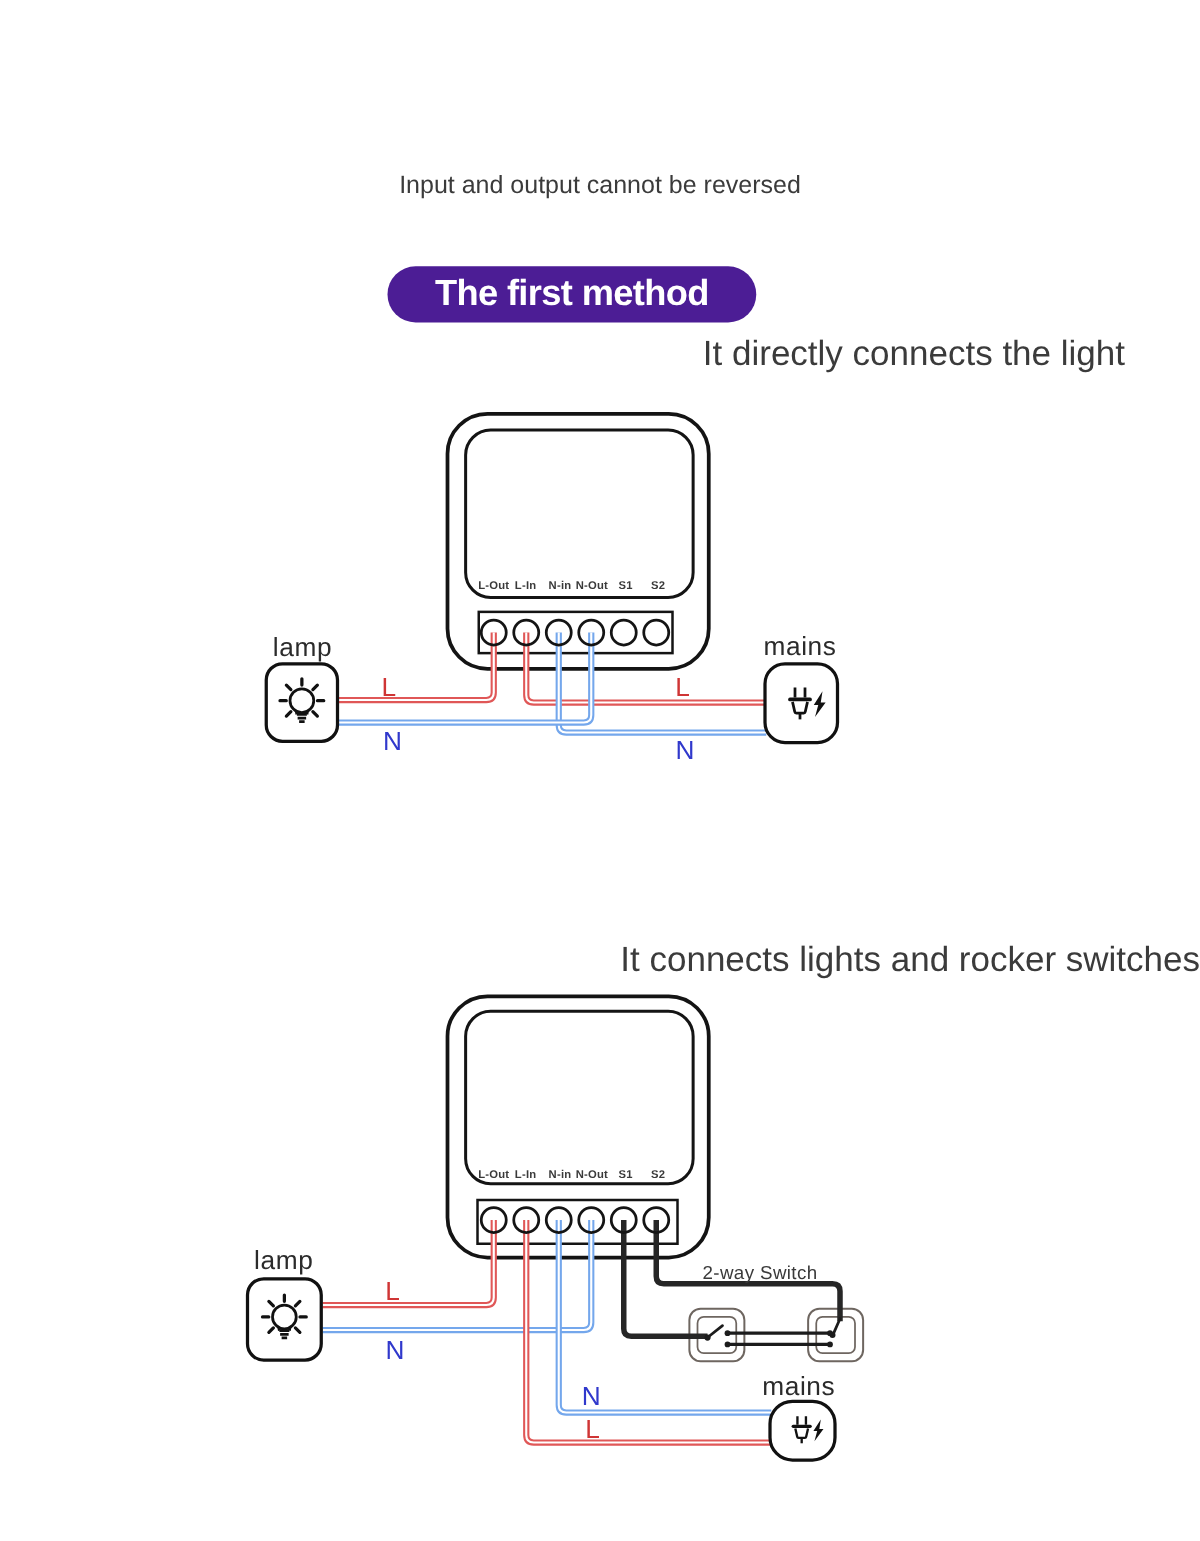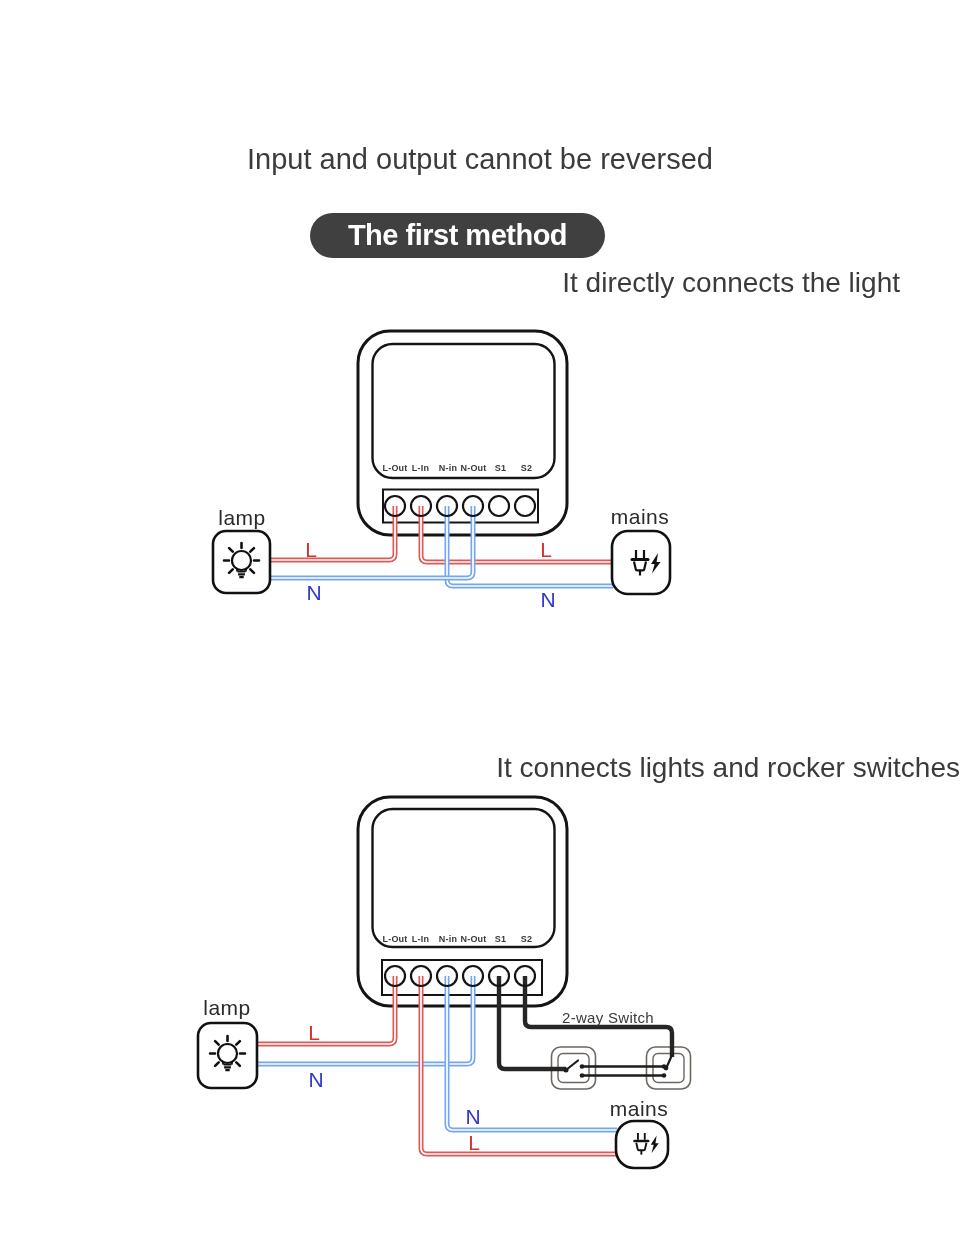--- a/index.html
+++ b/index.html
@@ -1,27 +1,27 @@
 <!DOCTYPE html>
 <html><head>
 <meta charset="utf-8">
 <style>
   html,body{margin:0;padding:0;background:#ffffff;}
   .page{position:relative;width:960px;height:1233px;background:#fff;overflow:hidden;
         font-family:"Liberation Sans",sans-serif;}
   .abs{position:absolute;}
   .title{top:46px;left:0;width:960px;text-align:center;font-size:56px;line-height:64px;
          font-weight:bold;color:#111;letter-spacing:-1px;white-space:pre;}
-  .subtitle{top:139px;left:0;width:960px;text-align:center;font-size:29px;line-height:40px;
+  .subtitle{top:128px;left:0;width:960px;text-align:center;font-size:20px;line-height:40px;
             color:#3b3b3b;}
   .badge-row{display:flex;justify-content:center;}
   .badge-row.m1{top:213px;left:0;width:915px;}
   .badge-row.m2{top:682px;left:0;width:910px;}
   .badge{display:inline-flex;align-items:center;justify-content:center;height:45px;
-         padding:0 38px;border-radius:23px;background:#404040;color:#ffffff;
+         padding:0 38px;border-radius:23px;background:#4c1d95;color:#ffffff;
          font-size:29px;font-weight:bold;letter-spacing:-0.5px;}
   .caption{font-size:28px;line-height:38px;color:#3b3b3b;text-align:right;}
   .caption.m1{top:264px;left:0;width:900px;}
   .caption.m2{top:733px;left:40px;width:920px;margin-top:16px;}
   svg.diagram{position:absolute;top:0;left:0;}
 
   
   .dev-outer{fill:#fff;stroke:#141414;stroke-width:3;}
   .dev-inner{fill:#fff;stroke:#141414;stroke-width:2.4;}
   .dev-block{fill:#fff;stroke:#141414;stroke-width:2;}

